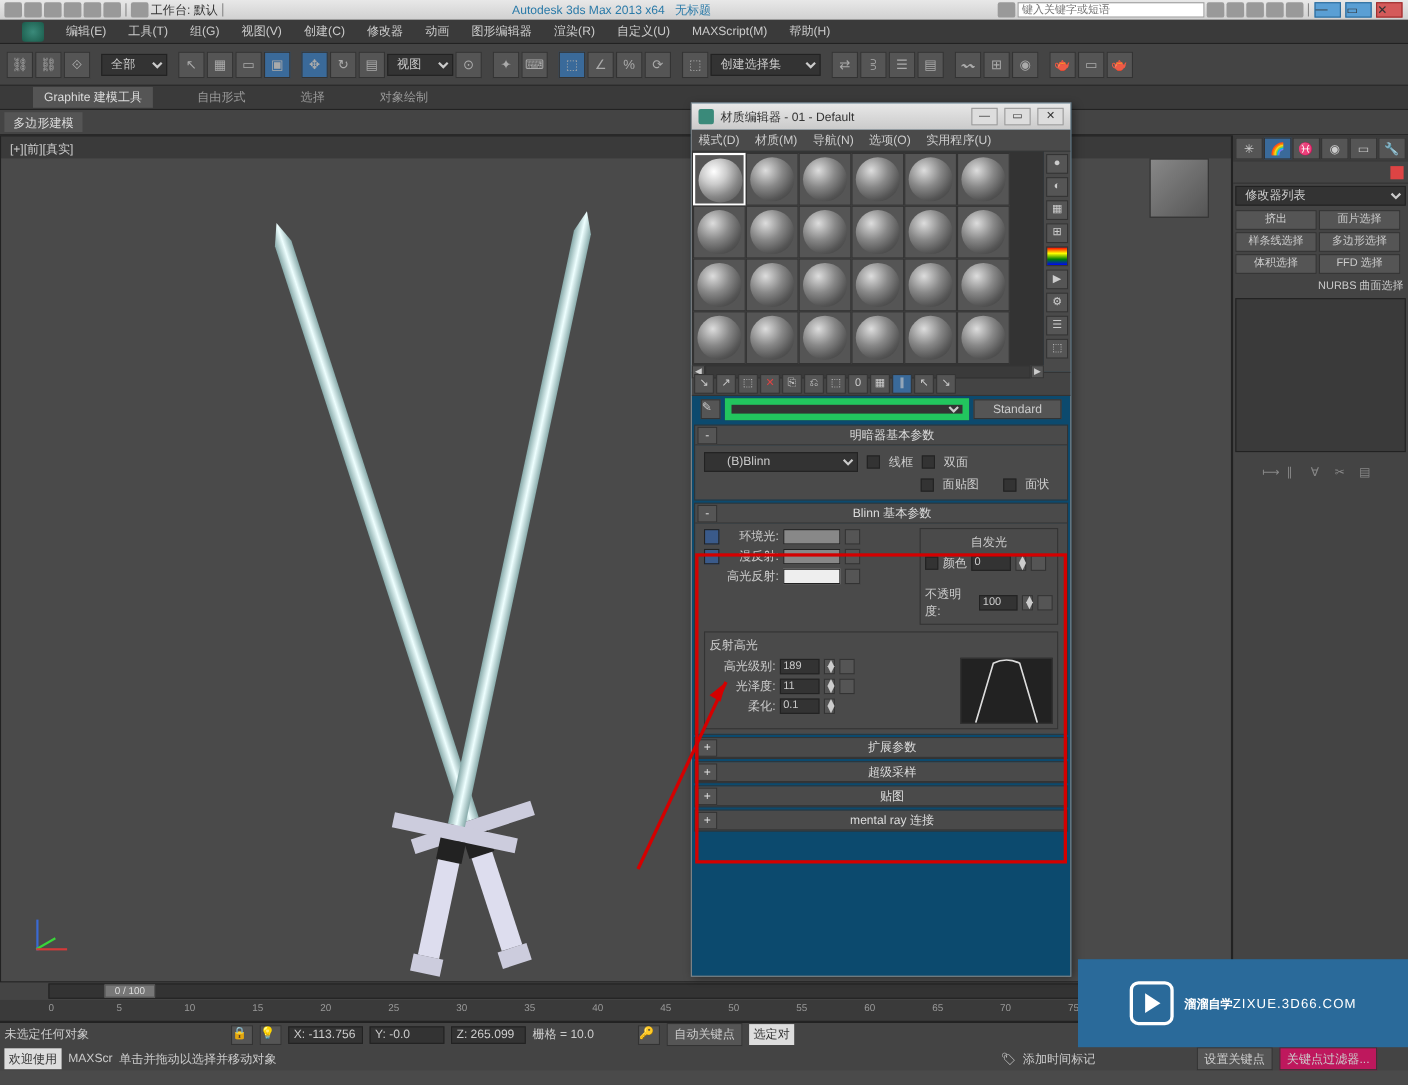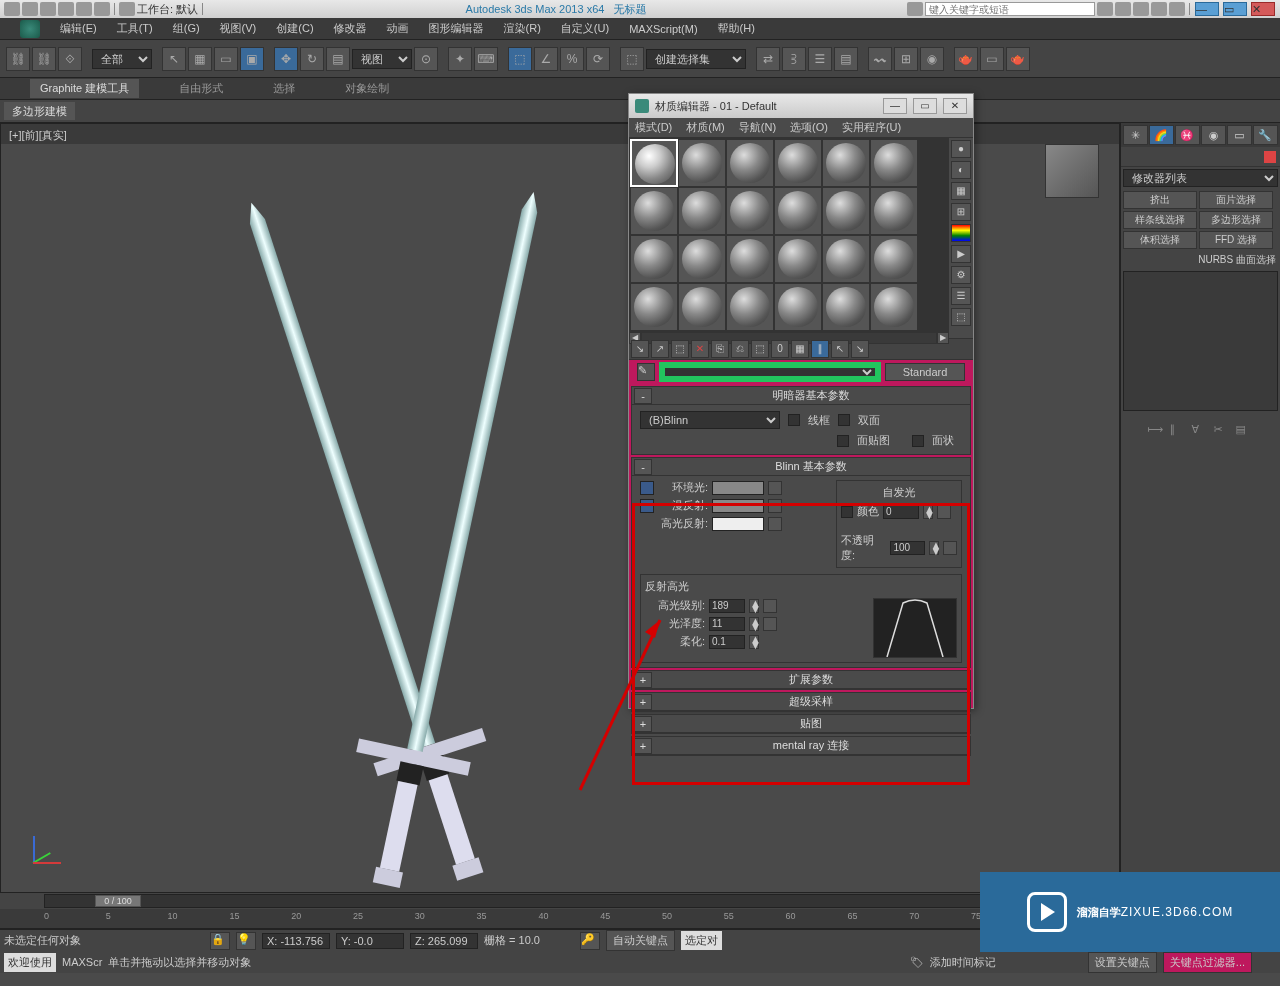--- a/index.html
+++ b/index.html
@@ -46,21 +46,21 @@
 .timeline-track{height:14px;background:#333;margin:0;position:relative;border:1px solid #222}
 .timeline-handle{position:absolute;left:50px;top:0;width:46px;height:12px;background:#777;border:1px solid #555;font-size:9px;text-align:center;color:#ddd;line-height:10px}
 .timeline-ruler{height:20px;background:#3a3a3a;display:flex;position:relative;border-bottom:1px solid #222}
 .timeline-ruler .tick{position:absolute;top:2px;font-size:9px;color:#999}
 .status-row{height:22px;background:#444;display:flex;align-items:center;padding:0 4px;gap:6px;color:#ccc;font-size:10px;border-top:1px solid #222}
 .status-row .sbtn{width:20px;height:18px;background:#555;border:1px solid #333}
 .status-row .coord{background:#333;padding:1px 4px;min-width:68px;height:16px;border:1px solid #222}
 .status-row .txt{min-width:90px}
 .bottom-row{height:22px;background:#444;display:flex;align-items:center;padding:0 4px;gap:6px;color:#ccc;font-size:10px}
 
-.mat-editor{position:absolute;top:93px;left:628px;width:346px;height:616px;background:#be185d;border:1px solid #888;box-shadow:2px 2px 8px rgba(0,0,0,0.4);z-index:10}
+.mat-editor{position:absolute;top:93px;left:628px;width:346px;height:795px;background:#0c4a6e;border:1px solid #888;box-shadow:2px 2px 8px rgba(0,0,0,0.4);z-index:10}
 .mat-title{height:24px;background:linear-gradient(to bottom,#e8e8e8,#cacaca);display:flex;align-items:center;padding:0 6px;color:#333;gap:6px}
 .mat-title .icon{width:14px;height:14px;background:#3a8a7a;border-radius:2px}
 .mat-title .txt{flex:1}
 .mat-title .wbtn{width:24px;height:16px;background:#ddd;border:1px solid #999;text-align:center;line-height:14px;font-size:10px}
 .mat-menu{height:20px;background:#4a4a4a;display:flex;align-items:center;padding:0 6px;gap:14px;border-bottom:1px solid #333}
 .mat-samples{height:200px;display:flex}
 .samples-grid{flex:1;display:flex;flex-direction:column}
 .samples-inner{flex:1;display:flex;flex-wrap:wrap;padding:1px;background:#333}
 .sample{width:48px;height:48px;background:#555;border:1px solid #333;position:relative}
 .sample.active{border:2px solid #fff}
@@ -76,21 +76,21 @@
 .mat-name-row{height:24px;display:flex;align-items:center;padding:2px 8px;gap:4px}
 .mat-name-row .eyedrop{width:18px;height:18px;background:#555;border:1px solid #333}
 .mat-name-row .name-sel{flex:1;height:18px;background:#333;border:6px solid #22c55e;color:#ccc;padding:4px 4px}
 .mat-name-row .type-btn{width:80px;height:18px;background:#555;border:1px solid #333;text-align:center;line-height:16px}
 .rollout{margin:2px;border:1px solid #333}
 .rollout-head{height:18px;background:#4a4a4a;display:flex;align-items:center;color:#ddd;border-bottom:1px solid #333;cursor:pointer}
 .rollout-head .toggle-btn{width:18px;height:16px;background:#555;border:1px solid #333;text-align:center;line-height:14px;margin-left:2px}
 .rollout-head .title{flex:1;text-align:center}
 .rollout-body{background:#4a4a4a;padding:4px 8px}
 .shader-row{display:flex;align-items:center;gap:8px;padding:2px 0}
-.shader-sel{width:140px;height:18px;background:#333;border:1px solid #222;color:#ccc;padding:0 4px}
+.shader-sel{width:140px;height:18px;background:#333;border:1px solid #222;color:#ccc;padding:0 16px}
 .chk{width:12px;height:12px;background:#333;border:1px solid #222}
 .blinn-top{display:flex;gap:16px}
 .blinn-left{display:flex;flex-direction:column;gap:3px;flex:1}
 .blinn-right{border:1px solid #333;padding:4px;width:126px}
 .color-row{display:flex;align-items:center;gap:4px}
 .color-row .lbl{width:50px;text-align:right}
 .swatch{width:52px;height:14px;background:#888;border:1px solid #222}
 .swatch.white{background:#eee}
 .lock-icon{width:14px;height:14px;background:#3a5a8a;border:1px solid #222}
 .spinner{width:36px;height:14px;background:#333;border:1px solid #222;color:#ccc;font-size:10px;text-align:left;padding:0 2px;line-height:12px}

